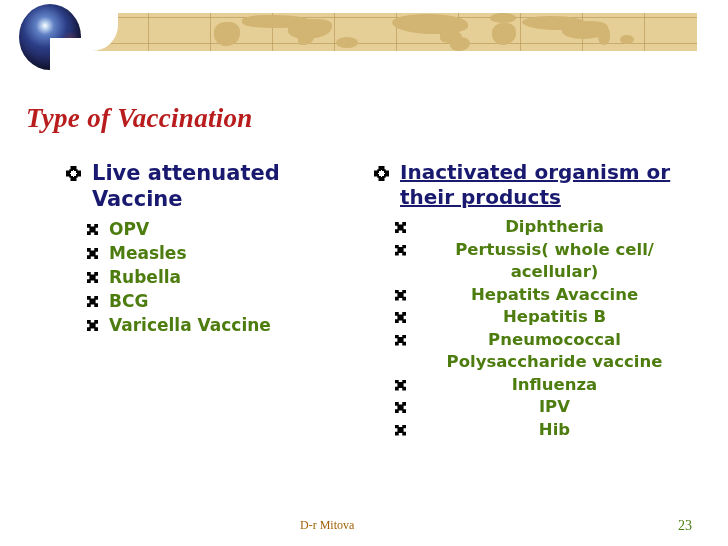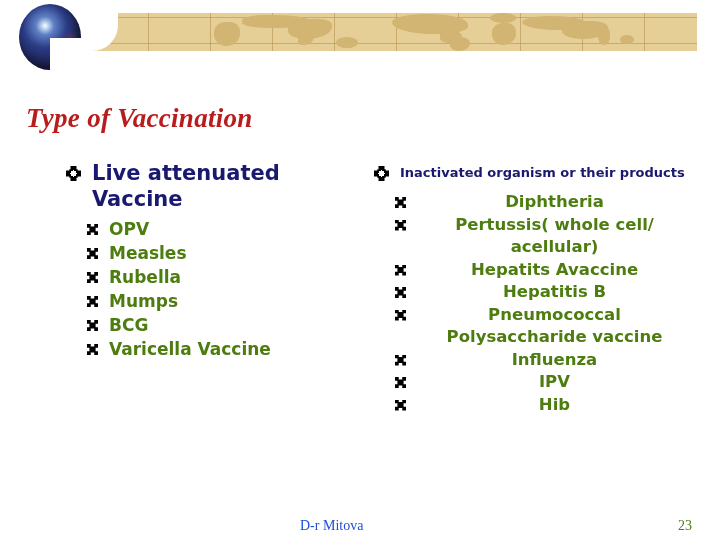--- a/index.html
+++ b/index.html
@@ -139,21 +139,21 @@
   }
   .l2-text {
     font-family: "DejaVu Sans", sans-serif;
     font-weight: bold;
     font-size: 17px;
     line-height: 23px;
     color: #4d7c0f;
   }
   #col-left  .l2-list { margin-left: 17px; }
   #col-right .l2-list { margin-left: 17px; text-align: center; }
-  #col-right .l1-text { font-size: 13px; line-height: 25px; }
+  #col-right .l1-text { font-size: 20px; line-height: 25px; text-decoration: underline; }
   #col-right .l2-text { font-size: 16.5px; line-height: 22.5px; }
   #col-right .l2-item { margin-bottom: 0px; }
 
   
   .bullet-l1 {
     position: absolute;
     left: 2px;
     top: 6px;
     width: 15px;
     height: 15px;
@@ -185,22 +185,22 @@
       66% 100%, 66% 78%, 34% 78%, 34% 100%, 0% 100%,
       0% 66%, 22% 66%, 22% 34%, 0% 34%);
   }
 
   
   #footer-author {
     position: absolute;
     left: 300px;
     top: 518px;
     font-family: "Liberation Serif", "DejaVu Serif", serif;
-    font-size: 14px;
-    color: #1d4ed8;
+    font-size: 12px;
+    color: #a16207;
   }
   #footer-pagenum {
     position: absolute;
     left: 678px;
     top: 518px;
     font-family: "Liberation Serif", "DejaVu Serif", serif;
     font-size: 14px;
     color: #4d7c0f;
   }
 </style>
@@ -249,24 +249,20 @@
       <div class="l2-item">
         <span class="bullet-l2"></span>
         <div class="l2-text">Measles</div>
       </div>
       <div class="l2-item">
         <span class="bullet-l2"></span>
         <div class="l2-text">Rubella</div>
       </div>
       <div class="l2-item">
         <span class="bullet-l2"></span>
-        <div class="l2-text">Mumps</div>
-      </div>
-      <div class="l2-item">
-        <span class="bullet-l2"></span>
         <div class="l2-text">BCG</div>
       </div>
       <div class="l2-item">
         <span class="bullet-l2"></span>
         <div class="l2-text">Varicella Vaccine</div>
       </div>
     </div>
   </div>
 
   <div class="column" id="col-right">

